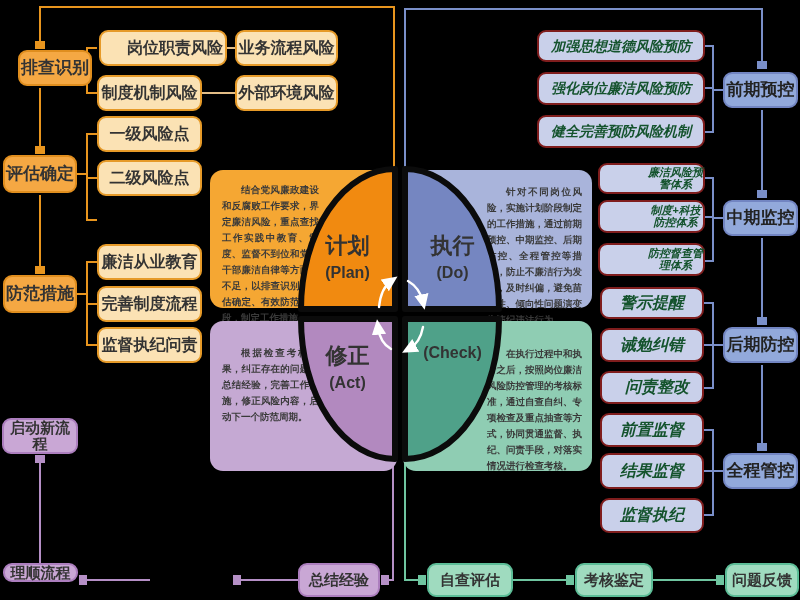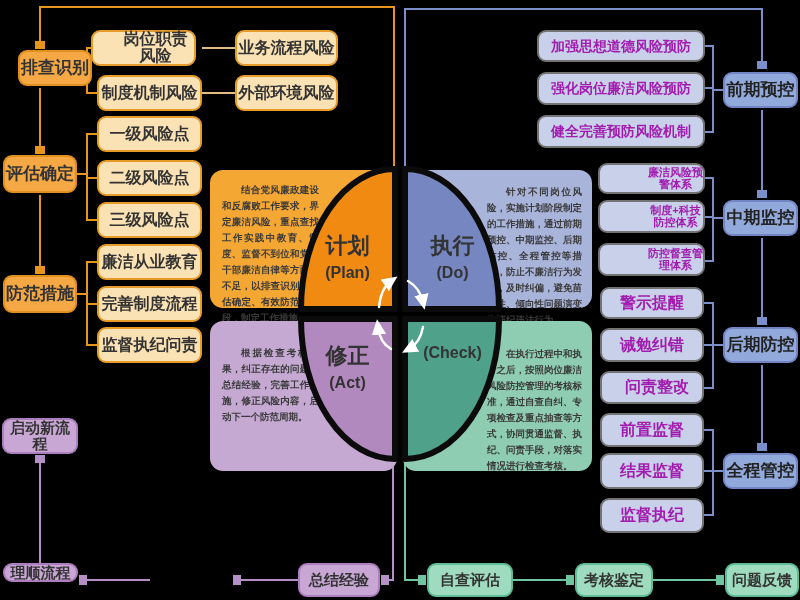--- a/index.html
+++ b/index.html
@@ -8,21 +8,21 @@
     font-family:"Liberation Sans","DejaVu Sans",sans-serif;color:#3b3b3b;
   }
   
   .node{
     position:absolute;display:flex;align-items:center;justify-content:center;
     border-radius:9px;box-sizing:border-box;font-weight:600;text-align:center;
     line-height:1.05;letter-spacing:0;
   }
   .ostage{background:#F5A843;border:2px solid #E08E1E;font-size:17px;color:#333;}
   .oitem {background:#FBE2B4;border:2px solid #E69A28;font-size:16px;color:#333;}
-  .bitem {background:#C9D0EA;border:2px solid #737373;font-size:14px;color:#a21caf;}
+  .bitem {background:#C9D0EA;border:2px solid #7f1d1d;font-size:14px;color:#14532d;font-style:italic;}
   .bitem2{font-size:11px;padding-left:48px;}
   .bitem3{font-size:16px;}
   .bstage{background:#92A9DB;border:2px solid #7285C2;font-size:17px;color:#222;}
   .pbox  {background:#C9A7D5;border:2px solid #AC7EBE;font-size:15px;color:#333;}
   .gbox  {background:#9FDBBF;border:2px solid #5CBD97;font-size:15px;color:#333;}
   
   .ln{position:absolute;}
   .orange{background:#E8951E;}
   .tan{background:#E3BD86;}
   .blue{background:#7A8FC9;}
@@ -135,28 +135,27 @@
   <div class="ah right c-green" style="left:418px;top:575px;"></div>
   <div class="ln green" style="left:513px;top:579px;width:53px;height:2px;"></div>
   <div class="ah right c-green" style="left:566px;top:575px;"></div>
   <div class="ln green" style="left:653px;top:579px;width:63px;height:2px;"></div>
   <div class="ah right c-green" style="left:716px;top:575px;"></div>
 
   <div class="node ostage" style="left:18px;top:50px;width:74px;height:36px;">排查识别</div>
   <div class="node ostage" style="left:3px;top:155px;width:74px;height:38px;">评估确定</div>
   <div class="node ostage" style="left:3px;top:275px;width:74px;height:38px;">防范措施</div>
 
-  <div class="node oitem" style="left:91px;top:30px;width:105px;height:36px;padding-left:24px;">岗位职责风险</div>
+  <div class="node oitem" style="left:99px;top:30px;width:128px;height:36px;padding-left:24px;">岗位职责风险</div>
   <div class="node oitem" style="left:97px;top:75px;width:105px;height:36px;">制度机制风险</div>
   <div class="node oitem" style="left:235px;top:30px;width:103px;height:36px;">业务流程风险</div>
   <div class="node oitem" style="left:235px;top:75px;width:103px;height:36px;">外部环境风险</div>
 
   <div class="node oitem" style="left:97px;top:116px;width:105px;height:36px;">一级风险点</div>
   <div class="node oitem" style="left:97px;top:160px;width:105px;height:36px;">二级风险点</div>
-  <div class="node oitem" style="left:97px;top:202px;width:105px;height:36px;">三级风险点</div>
 
   <div class="node oitem" style="left:97px;top:244px;width:105px;height:36px;">廉洁从业教育</div>
   <div class="node oitem" style="left:97px;top:286px;width:105px;height:36px;">完善制度流程</div>
   <div class="node oitem" style="left:97px;top:327px;width:105px;height:36px;">监督执纪问责</div>
 
   <div class="node pbox" style="left:2px;top:418px;width:76px;height:36px;">启动新流程</div>
 
   <div class="panel" style="left:210px;top:170px;width:187px;height:138px;background:#F5A733;padding:12px 8px 6px 12px;">
     <div class="spacer-r"></div>
     <p>结合党风廉政建设和反腐败工作要求，界定廉洁风险，重点查找工作实践中教育、制度、监督不到位和党员干部廉洁自律等方面的不足，以排查识别、评估确定、有效防范为手段，制定工作措施。</p>

